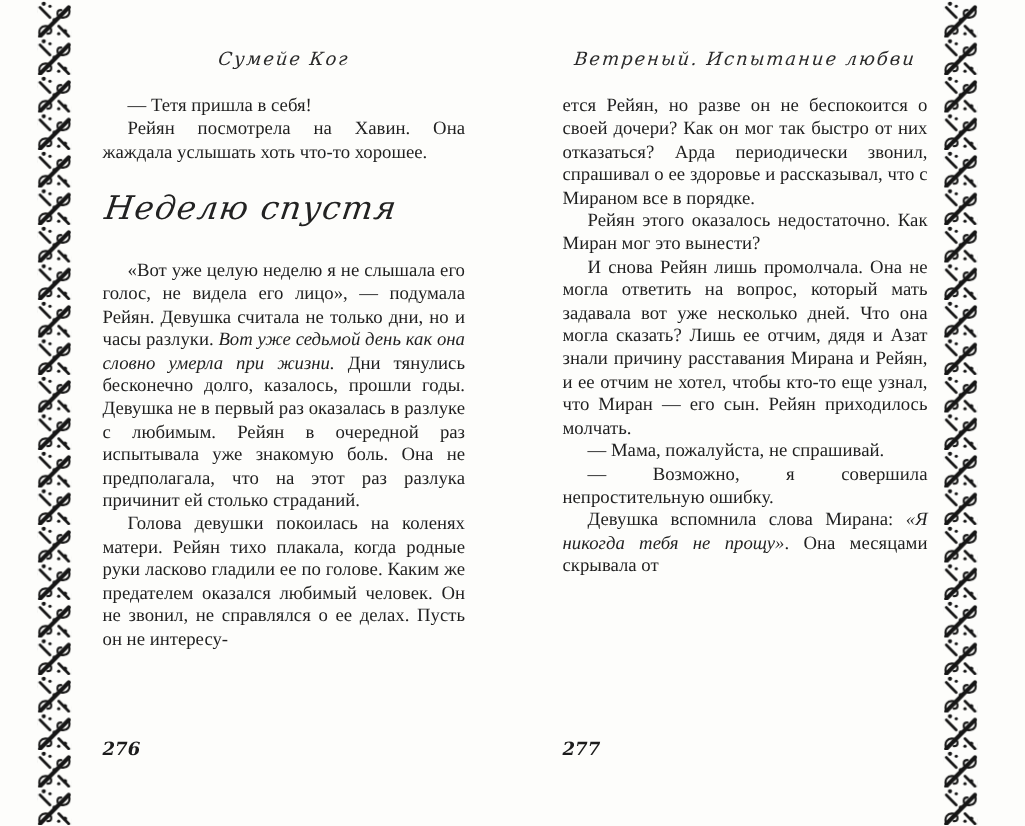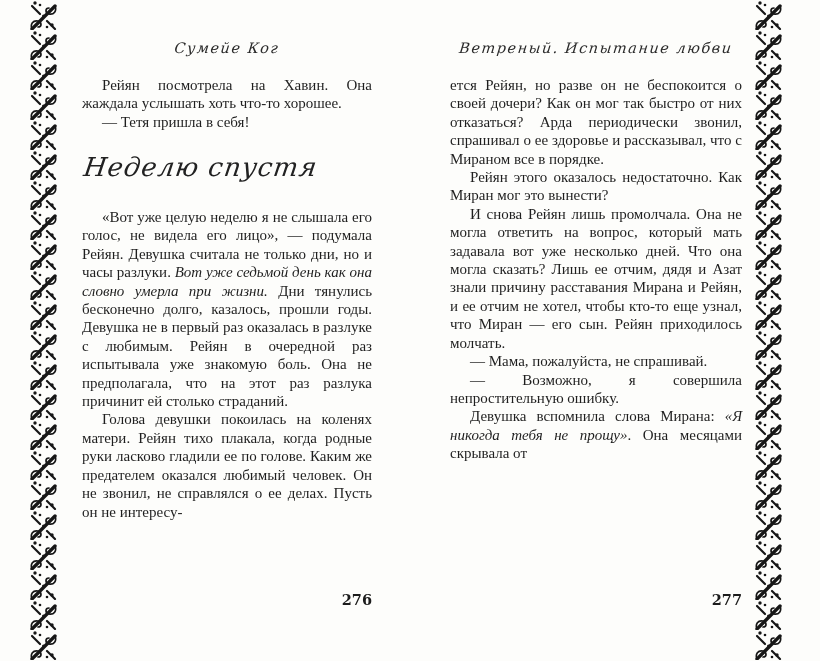--- a/index.html
+++ b/index.html
@@ -56,22 +56,23 @@
     font-size: 15px;
     line-height: 18.4px;
     text-align: justify;
     text-justify: inter-word;
   }
   .para.indent { text-indent: 20px; }
   .para .it { font-style: italic; }
 
   .page-number {
     position: absolute; top: 591px; left: 0; width: 100%;
-    text-align: right;
+    text-align: left;
     font-family: "DejaVu Serif", serif;
+    font-style: italic;
     font-weight: bold;
     font-size: 14.5px;
     color: #1c1c1c;
   }
 </style>
 </head>
 <body>
 
 <svg class="ornament left" width="27" height="661" viewBox="0 0 27 661" xmlns="http://www.w3.org/2000/svg">
   <defs>
@@ -114,22 +115,22 @@
       </g>
     </pattern>
   </defs>
   <rect width="27" height="661" fill="url(#ornR)"></rect>
 </svg>
 
 <div class="page left">
   <div class="running-head">Сумейе Ког</div>
 
   <div class="body-block intro-block">
+      <p class="para indent"><span>— Тетя пришла в себя!</span></p>
       <p class="para indent"><span>Рейян посмотрела на Хавин. Она жаждала услышать хоть что-то хорошее.</span></p>
-      <p class="para indent"><span>— Тетя пришла в себя!</span></p>
     </div>
 
   <div class="section-heading">Неделю спустя</div>
 
   <div class="body-block main-block">
       <p class="para indent"><span>«Вот уже целую неделю я не слышала его голос, не видела его лицо», — подумала Рейян. Девушка считала не только дни, но и часы разлуки. </span><span class="it">Вот уже седьмой день как она словно умерла при жизни.</span><span> Дни тянулись бесконечно долго, казалось, прошли годы. Девушка не в первый раз оказалась в разлуке с любимым. Рейян в очередной раз испытывала уже знакомую боль. Она не предполагала, что на этот раз разлука причинит ей столько страданий.</span></p>
       <p class="para indent"><span>Голова девушки покоилась на коленях матери. Рейян тихо плакала, когда родные руки ласково гладили ее по голове. Каким же предателем оказался любимый человек. Он не звонил, не справлялся о ее делах. Пусть он не интересу-</span></p>
     </div>
 
   <div class="page-number">276</div>

